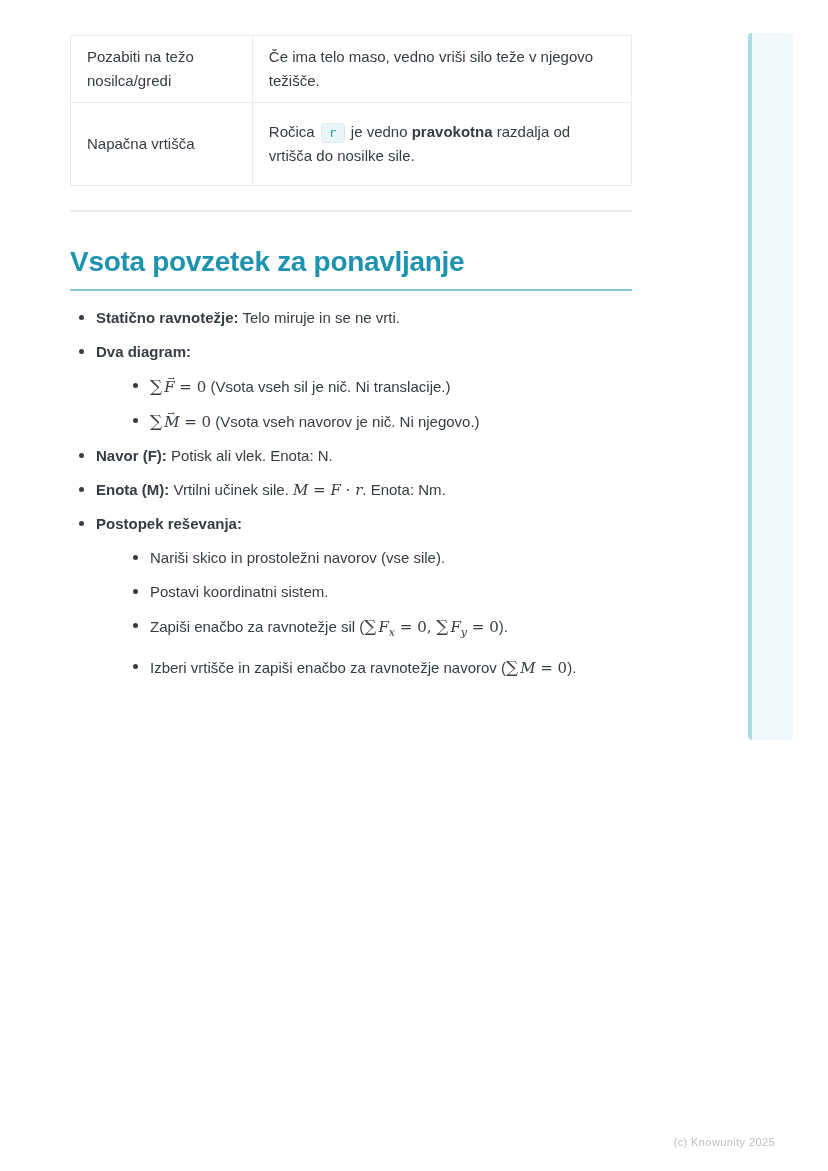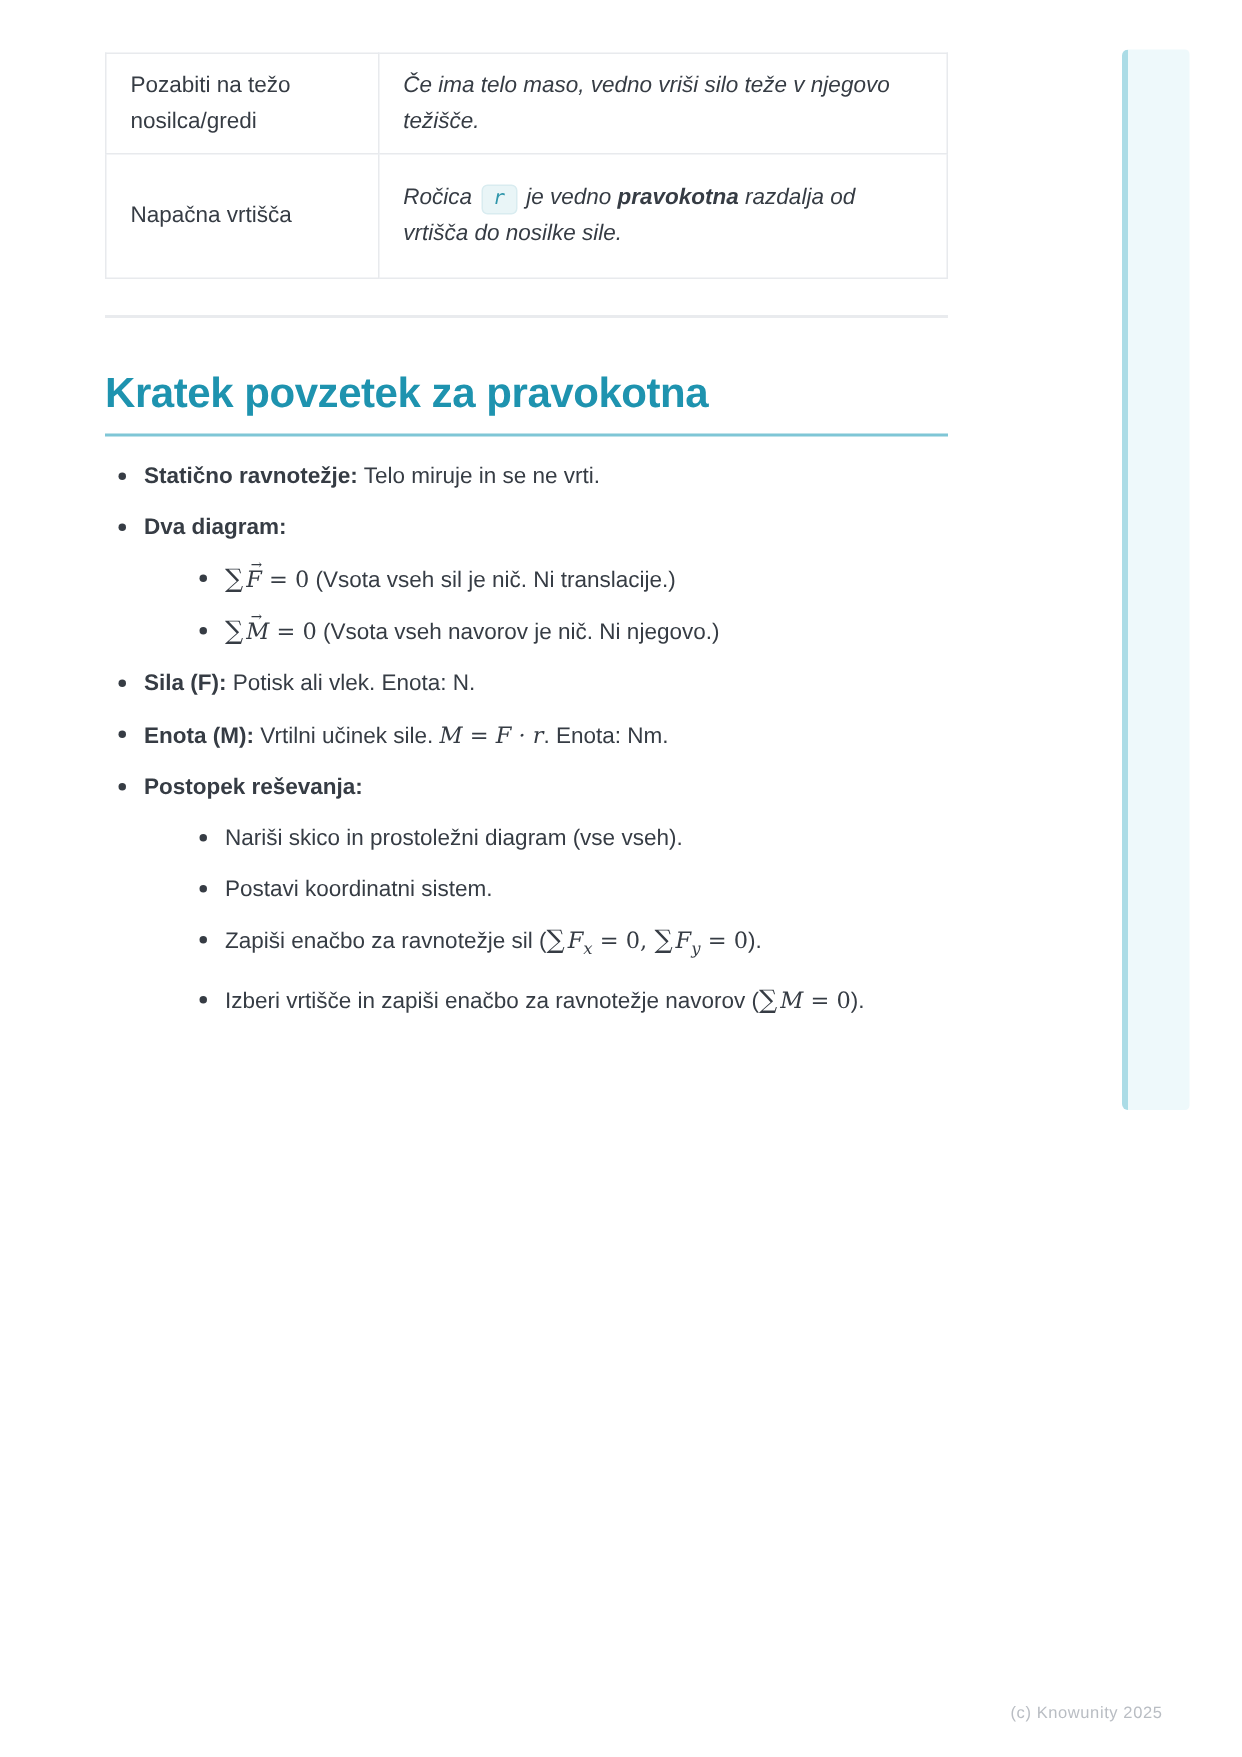--- a/index.html
+++ b/index.html
@@ -20,21 +20,21 @@
     font-size:15px; line-height:24px;
   }
   .doc-table td {
     border:1px solid #e8eaed;
     vertical-align:middle;
     padding:9px 16px;
   }
   .doc-table tr.row-1 td { height:65px; }
   .doc-table tr.row-2 td { height:83px; }
   .doc-table td.term-cell { width:182px; }
-  .doc-table td.def-cell  { width:380px;font-style:italic; }
+  .doc-table td.def-cell  { width:380px; }
   .bold { font-weight:700; }
   .code-chip {
     display:inline-block;
     font-family:"DejaVu Sans Mono", monospace;
     font-size:13px; line-height:18px;
     color:#2f96ab;
     background:#e9f5f7;
     border:1px solid #d9ecf0;
     border-radius:4px;
     padding:0 7px;
@@ -114,21 +114,21 @@
         <td class="term-cell">Napačna vrtišča</td>
         <td class="def-cell">
           <span>Ročica </span><span class="code-chip">r</span><span> je vedno </span><span class="bold">pravokotna</span><span> razdalja od vrtišča do nosilke sile.</span>
         </td>
       </tr>
     </tbody>
   </table>
 
   <div class="divider"></div>
 
-  <h1 class="section-title">Kratek povzetek za pravokotna</h1>
+  <h1 class="section-title">Vsota povzetek za ponavljanje</h1>
   <div class="title-underline"></div>
 
   <ul class="summary">
 
     <li>
       <span class="bold">Statično ravnotežje:</span><span> Telo miruje in se ne vrti.</span>
     </li>
 
     <li>
       <span class="bold">Dva diagram:</span>
@@ -136,31 +136,31 @@
         <li>
           <span class="math"><span class="msum">∑</span><span class="vec"><span class="mvar">F</span><span class="varrow">→</span></span><span class="mtext"> = 0</span></span><span> (Vsota vseh sil je nič. Ni translacije.)</span>
         </li>
         <li>
           <span class="math"><span class="msum">∑</span><span class="vec"><span class="mvar">M</span><span class="varrow">→</span></span><span class="mtext"> = 0</span></span><span> (Vsota vseh navorov je nič. Ni njegovo.)</span>
         </li>
       </ul>
     </li>
 
     <li>
-      <span class="bold">Sila (F):</span><span> Potisk ali vlek. Enota: N.</span>
+      <span class="bold">Navor (F):</span><span> Potisk ali vlek. Enota: N.</span>
     </li>
 
     <li>
       <span class="bold">Enota (M):</span><span> Vrtilni učinek sile. </span><span class="formula">M = F · r</span><span>. Enota: Nm.</span>
     </li>
 
     <li>
       <span class="bold">Postopek reševanja:</span>
       <ul class="nested">
-        <li>Nariši skico in prostoležni diagram (vse vseh).</li>
+        <li>Nariši skico in prostoležni navorov (vse sile).</li>
         <li>Postavi koordinatni sistem.</li>
         <li>
           <span>Zapiši enačbo za ravnotežje sil (</span><span class="math"><span class="msum">∑</span><span class="mvar">F</span><sub class="msub">x</sub><span class="mtext"> = 0, </span><span class="msum">∑</span><span class="mvar">F</span><sub class="msub">y</sub><span class="mtext"> = 0</span></span><span>).</span>
         </li>
         <li>
           <span>Izberi vrtišče in zapiši enačbo za ravnotežje navorov (</span><span class="math"><span class="msum">∑</span><span class="mvar">M</span><span class="mtext"> = 0</span></span><span>).</span>
         </li>
       </ul>
     </li>
 

